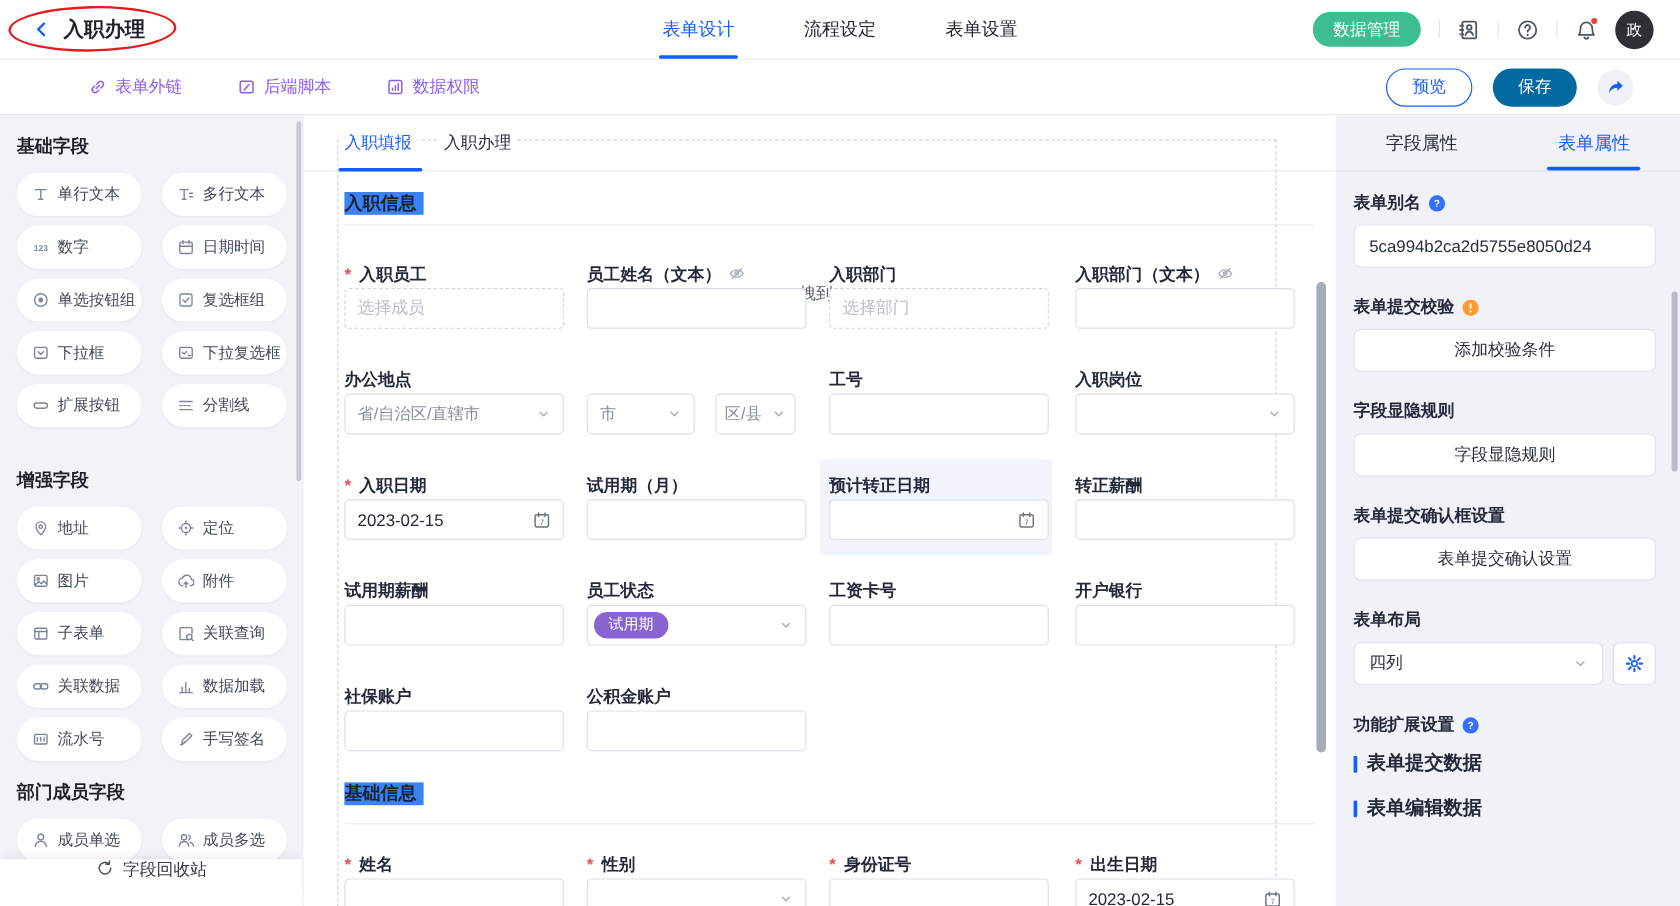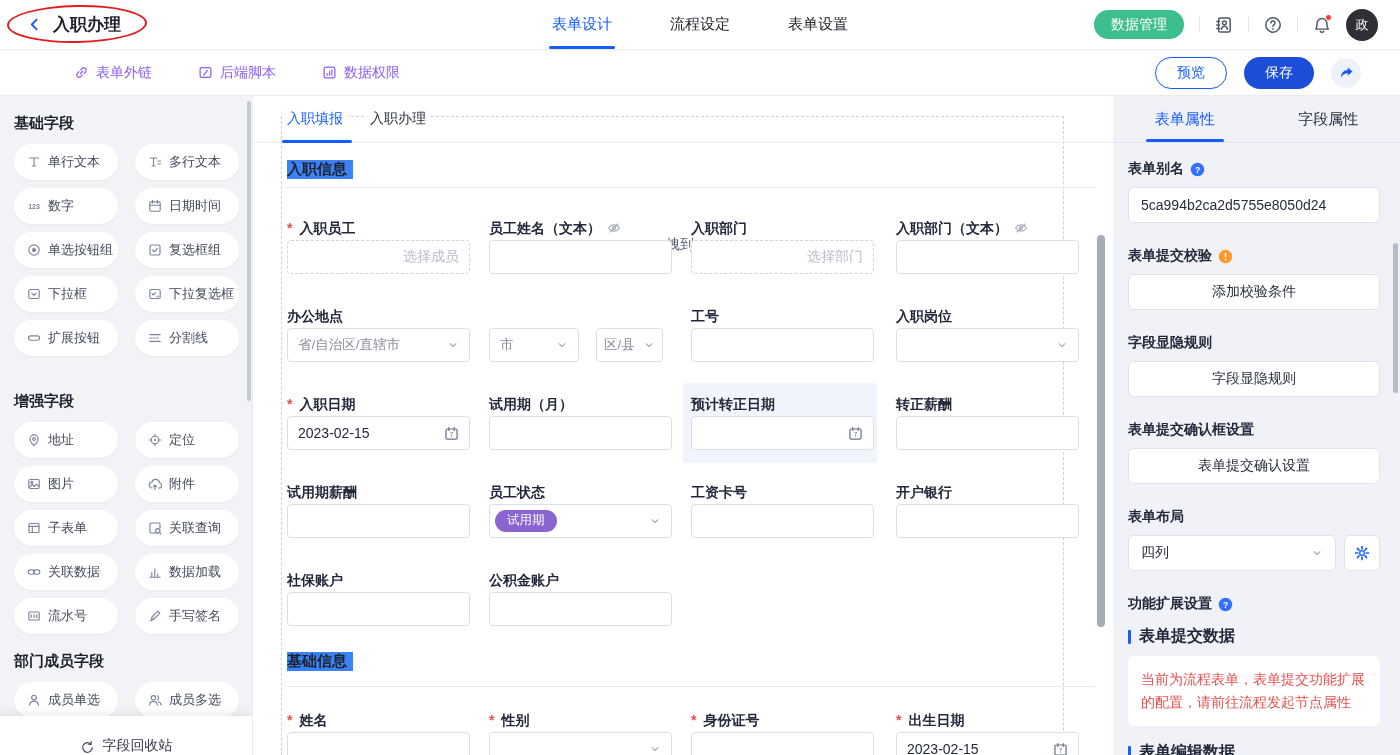--- a/index.html
+++ b/index.html
@@ -22,53 +22,53 @@
   .hicon{width:18px;height:18px;color:#4e5563;position:relative;cursor:pointer}
   .bell-dot{position:absolute;right:-1px;top:-2px;width:7px;height:7px;border-radius:50%;background:#f04134;border:1px solid #fff}
   .avatar{width:32px;height:32px;border-radius:50%;background:#2e3036;color:#fff;font-size:13px;display:flex;align-items:center;justify-content:center;cursor:pointer}
   
   .toolbar{height:46px;background:#fff;border-bottom:1px solid #e9ebf0;display:flex;align-items:center;position:relative;z-index:5}
   .tool-links{display:flex;gap:46px;padding-left:74px}
   .tlink{display:flex;align-items:center;gap:7px;color:#8b5cf6;font-size:14px;cursor:pointer}
   .tlink .licon{width:15px;height:15px}
   .tool-right{margin-left:auto;display:flex;align-items:center;gap:17px;padding-right:39px}
   .btn-outline{height:32px;padding:0 21px;border-radius:16px;border:1px solid #165dff;color:#165dff;background:#fff;font-size:14px;cursor:pointer}
-  .btn-primary{height:32px;padding:0 21px;border-radius:16px;background:#1d4ed8;color:#fff;border:none;font-size:14px;cursor:pointer}
+  .btn-primary{height:32px;padding:0 21px;border-radius:16px;background:#0369a1;color:#fff;border:none;font-size:14px;cursor:pointer}
   .btn-share{width:30px;height:30px;border-radius:50%;background:#eef1f8;color:#165dff;display:flex;align-items:center;justify-content:center;border:none;cursor:pointer}
   .btn-share .licon{width:15px;height:15px}
   
   .page-body{display:flex;height:659px}
   
   .sidebar{width:253px;background:#f2f3f7;border-right:1px solid #e9ebf0;position:relative;overflow:hidden;padding:0 14px}
   .s-title{font-size:15px;font-weight:700;color:#1d2129;line-height:18px;margin:18px 0 12px}
   .s-title.mt2{margin-top:36px}.s-title.mt3{margin-top:18px}
   .pill-grid{display:grid;grid-template-columns:104px 104px;column-gap:17px;row-gap:8px}
   .pill{height:36px;border-radius:18px;background:#fff;display:flex;align-items:center;padding-left:13px;gap:7px;font-size:13px;color:#42495a;cursor:grab;box-shadow:0 1px 2px rgba(30,35,48,.05)}
   .picon{width:14px;height:14px;color:#7b849c;flex:none}
-  .recycle-bar{position:absolute;left:0;right:0;bottom:0;height:39px;background:#fff;display:flex;align-items:flex-end;justify-content:center;gap:8px;font-size:14px;color:#33394a;box-shadow:0 -3px 8px rgba(30,35,48,.08);cursor:pointer;z-index:3}
+  .recycle-bar{position:absolute;left:0;right:0;bottom:0;height:39px;background:#fff;display:flex;align-items:flex-start;justify-content:center;gap:8px;font-size:14px;color:#33394a;box-shadow:0 -3px 8px rgba(30,35,48,.08);cursor:pointer;z-index:3}
   .ricon{width:15px;height:15px;color:#4a5164}
   .s-scroll{position:absolute;right:1px;top:5px;width:4px;height:300px;border-radius:2px;background:#c6cad4;cursor:pointer;z-index:4}
   
   .canvas{flex:1;background:#fff;position:relative;overflow:hidden}
   .canvas-tabs{height:47px;border-bottom:1px solid #e9ebf0;position:relative;z-index:2}
   .ctab{position:absolute;top:12px;font-size:14px;background:#fff;padding:2px 5px;cursor:pointer;z-index:2}
   .ctab1{left:29px;color:#165dff}
   .ctab2{left:112px;color:#272e3b}
   .ctab-underline{position:absolute;left:29px;top:44px;width:70px;height:3px;background:#165dff;border-radius:2px}
   .dashed-outline{position:absolute;left:28px;top:20px;width:783px;height:700px;border:1px dashed #ccd1db;border-bottom:none;z-index:0}
   .drag-hint{position:absolute;left:413px;top:140px;font-size:14px;color:#596275;z-index:1}
   .sec-title{position:absolute;font-size:15px;font-weight:700;color:#1d2129;z-index:2;background:#3b82f6;padding-right:6px}
   .sec-divider{position:absolute;left:34px;width:808px;height:1px;background:#e7e9ee;z-index:1}
   .fld{position:absolute;z-index:2}
   .flabel{display:inline-flex;align-items:center;gap:6px;font-size:14px;font-weight:700;color:#23293a;background:#fff;padding-right:5px;height:20px;line-height:20px;white-space:nowrap}
   .flabel.nobg{background:transparent}
   .req{color:#e5504e;margin-right:1px;font-weight:700}
   .eye{width:14px;height:14px;color:#a8aebb;flex:none}
   .ctrl{position:absolute;height:34px;background:#fff;border:1px solid #dcdfe6;border-radius:4px;display:flex;align-items:center;padding:0 10px;font-size:14px;z-index:2;width:183px;cursor:text}
-  .ctrl.dashed{border:1px dashed #ced3dc;justify-content:flex-end;cursor:pointer}
+  .ctrl.dashed{border:1px dashed #ced3dc;justify-content:flex-start;cursor:pointer}
   .ctrl.sel{cursor:pointer}
   .ph{color:#b8bdc9}
   .ph2{color:#878e9c;font-size:13.5px;white-space:nowrap;overflow:hidden}
   .chev{margin-left:auto;width:12px;height:12px;color:#a9aeba;flex:none}
   .cal{margin-left:auto;width:15px;height:15px;color:#6b7382;flex:none}
   .dval{color:#23293a}
   .tag{background:#8a64d0;color:#fff;font-size:12.5px;padding:2px 12px;border-radius:12px;line-height:1.4}
   .hl-cell{position:absolute;left:430px;top:287px;width:194px;height:80px;background:#f1f4fa;z-index:1;border-radius:2px}
   .canvas-scroll{position:absolute;right:8px;top:139px;width:8px;height:392px;border-radius:4px;background:#a6acb8;z-index:4;cursor:pointer}
   
@@ -642,22 +642,22 @@
             <text x="7" y="10.6" text-anchor="middle" font-size="6" fill="currentColor" stroke="none">7</text>
           </svg>
         </span>
       </div>
 
     <div class="canvas-scroll"></div>
   </main>
 
   <aside class="panel">
     <div class="panel-tabs">
+      <span class="ptab">字段属性</span>
       <span class="ptab active">表单属性</span>
-      <span class="ptab">字段属性</span>
     </div>
 
     <div class="p-label first">
       <span>表单别名</span>
       <span class="qicon">
           <svg viewBox="0 0 14 14" fill="none" stroke="currentColor" stroke-width="1.15" stroke-linecap="round" stroke-linejoin="round" style="width:100%;height:100%">
             <circle cx="7" cy="7" r="6.3" fill="#3370ff" stroke="none"></circle>
             <text x="7" y="9.9" text-anchor="middle" font-size="8" font-weight="700" fill="#ffffff" stroke="none">?</text>
           </svg>
         </span>
@@ -708,21 +708,20 @@
           <svg viewBox="0 0 14 14" fill="none" stroke="currentColor" stroke-width="1.15" stroke-linecap="round" stroke-linejoin="round" style="width:100%;height:100%">
             <circle cx="7" cy="7" r="6.3" fill="#3370ff" stroke="none"></circle>
             <text x="7" y="9.9" text-anchor="middle" font-size="8" font-weight="700" fill="#ffffff" stroke="none">?</text>
           </svg>
         </span>
     </div>
     <div class="p-group">
       <span class="gbar"></span>
       <span>表单提交数据</span>
     </div>
-    <div class="p-card">当前为流程表单，表单提交功能扩展的配置，请前往流程发起节点属性</div>
     <div class="p-group gap2">
       <span class="gbar"></span>
       <span>表单编辑数据</span>
     </div>
 
     <div class="p-scroll"></div>
   </aside>
 </div>
 
 </body></html>

